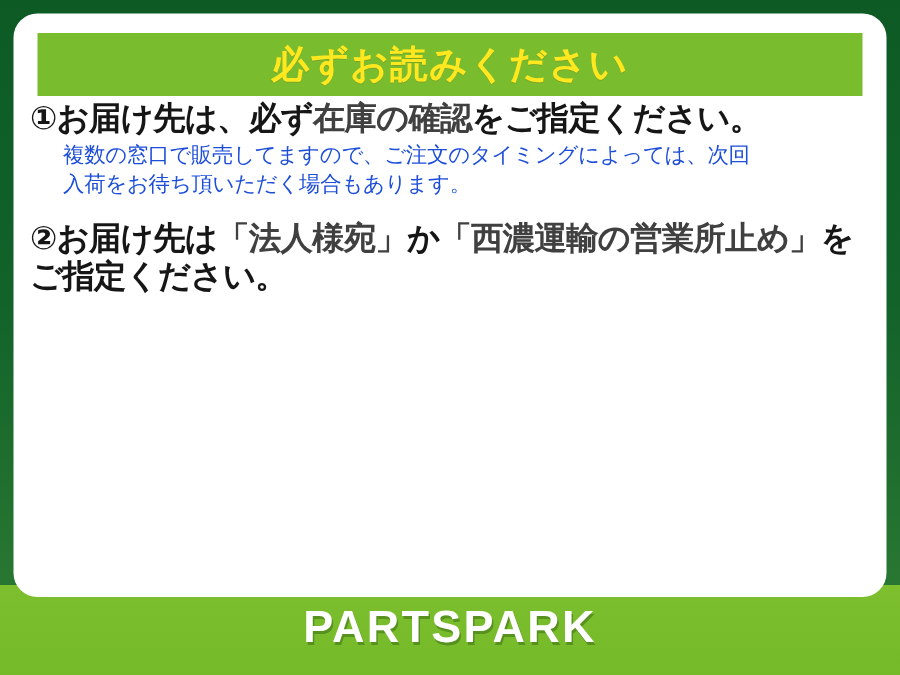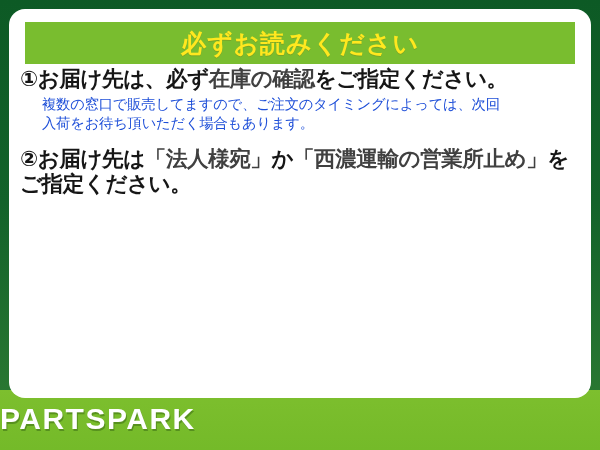--- a/index.html
+++ b/index.html
@@ -27,20 +27,21 @@
   
   #footer-band {
     position: absolute;
     left: 0;
     right: 0;
     bottom: 0;
     height: 60px;
     background: linear-gradient(180deg, #7dbf2e 0%, #78bc2b 55%, #74ba29 100%);
     display: flex;
     align-items: center;
+    justify-content: center;
   }
   #brand-logo {
     font-size: 30px;
     font-weight: bold;
     letter-spacing: 1.5px;
     color: #ffffff;
     text-shadow: 1px 2px 0 rgba(60,110,20,.55);
     line-height: 1;
     padding-bottom: 2px;
   }

